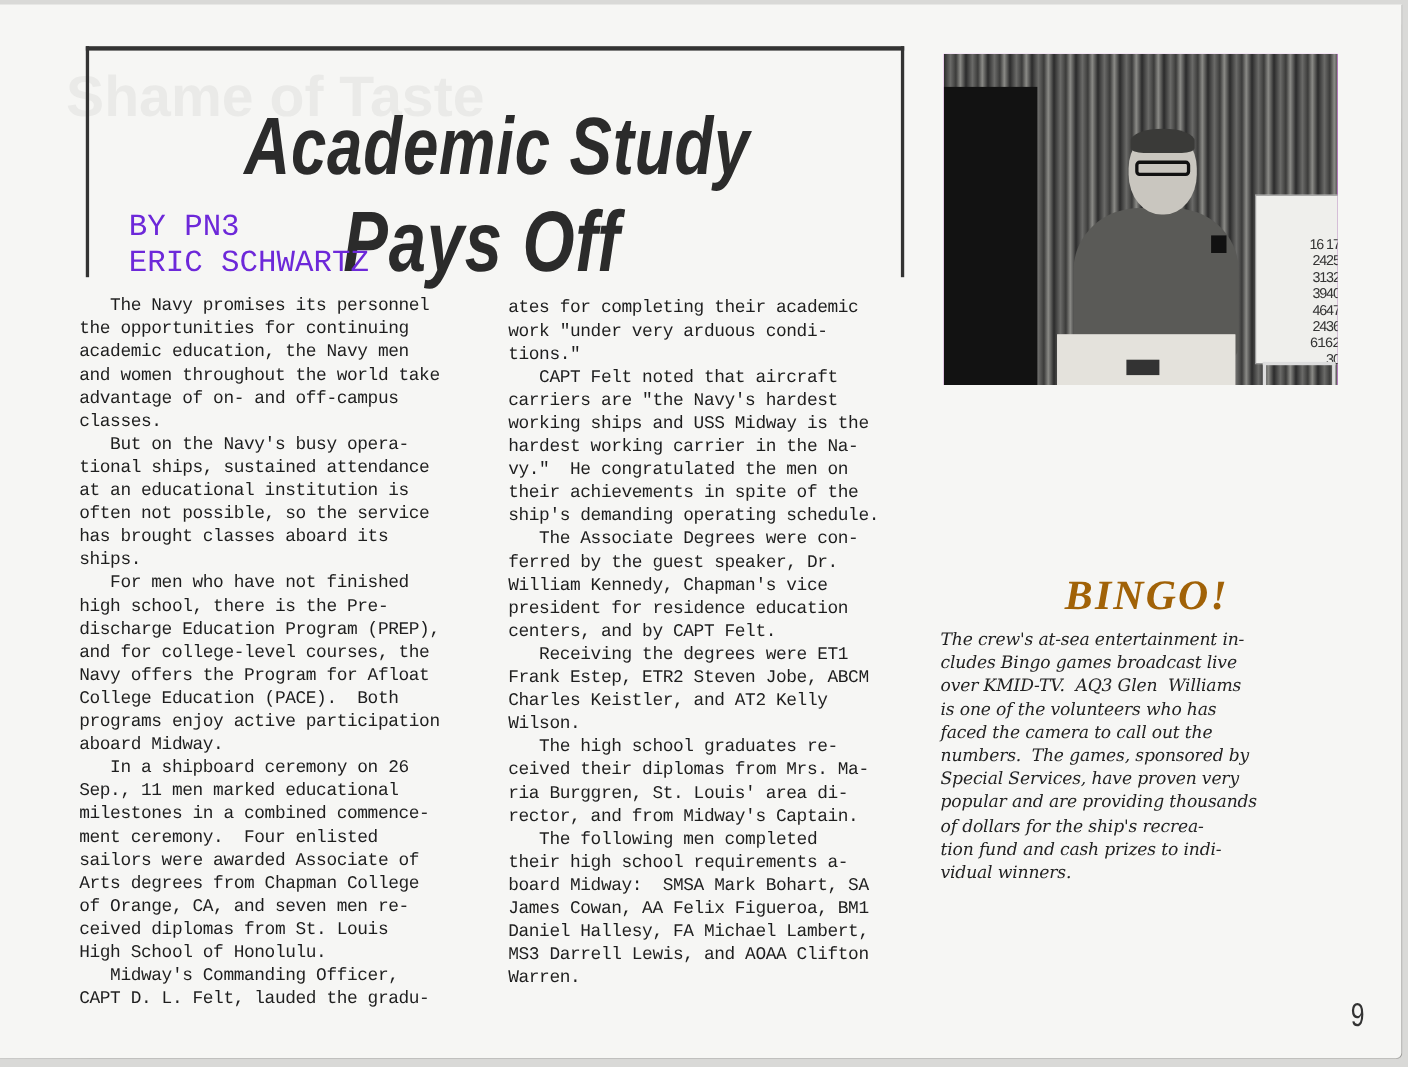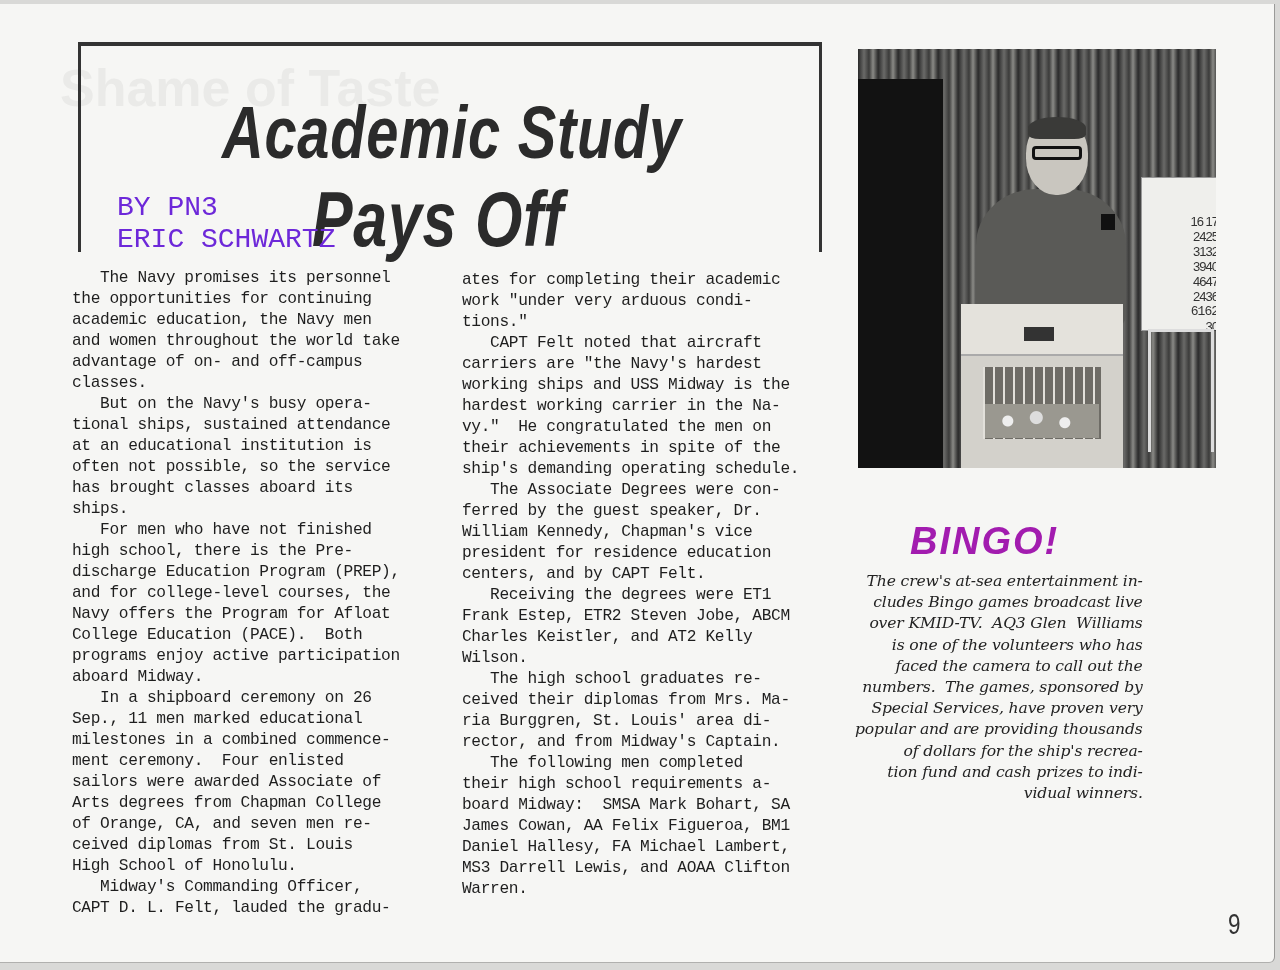--- a/index.html
+++ b/index.html
@@ -40,21 +40,21 @@
   .by-1 { left: 117px; top: 190px; }
   .by-2 { left: 117px; top: 222px; }
   .col {
     position: absolute; font-family: "Liberation Mono", monospace;
     font-size: 16.2px; line-height: 21px; color: #1e1e1e;
     white-space: pre; letter-spacing: -0.35px;
   }
   .col-1 { left: 72px; top: 264px; }
   .col-2 { left: 462px; top: 266px; }
   .photo {
-    position: absolute; left: 858px; top: 45px; width: 358px; height: 419px;
+    position: absolute; left: 858px; top: 45px; width: 358px; height: 301px;
     background: #d946ef; overflow: hidden;
   }
   .curtain {
     position: absolute; inset: 0;
     background: repeating-linear-gradient(90deg, #2a2a2a 0px, #6a6a68 6px, #3b3b3a 11px, #8a8a86 15px, #2e2e2e 20px);
   }
   .dark-left { position: absolute; left: 0; top: 30px; width: 85px; height: 389px; background: #121212; }
   .person-head {
     position: absolute; left: 168px; top: 70px; width: 62px; height: 76px;
     background: #c9c6bf; border-radius: 45% 45% 48% 48%;
@@ -77,30 +77,29 @@
     background: #d3d1cb;
   }
   .machine-top { position: absolute; left: 0; top: 0; width: 162px; height: 50px; background: #e4e2dc; border-bottom: 2px solid #aaa; }
   .machine-plate { position: absolute; left: 63px; top: 23px; width: 30px; height: 14px; background: #333; }
   .cage {
     position: absolute; left: 22px; top: 63px; width: 118px; height: 72px;
     background: repeating-linear-gradient(90deg, #e2e0da 0 2px, #6e6c66 2px 10px);
   }
   .balls { position: absolute; left: 24px; top: 100px; width: 114px; height: 34px; background: radial-gradient(circle at 20% 50%, #eee 5px, transparent 6px), radial-gradient(circle at 45% 40%, #ddd 6px, transparent 7px), radial-gradient(circle at 70% 55%, #eee 5px, transparent 6px), #9a9890; }
   .bingo-title {
-    position: absolute; left: 910px; top: 516px;
-    font-family: Liberation Sans, sans-serif; font-weight: bold; font-style: italic;
-    font-size: 38px; color: #a21caf; letter-spacing: 2px;
+    position: absolute; left: 968px; top: 516px;
+    font-family: Liberation Serif, serif; font-weight: bold; font-style: italic;
+    font-size: 38px; color: #a16207; letter-spacing: 2px;
   }
   .caption {
     position: absolute; left: 855px; top: 567px;
     font-family: "DejaVu Serif", serif; font-style: italic;
     font-size: 15.6px; line-height: 21.2px; color: #222; white-space: pre;
     letter-spacing: -0.15px;
-    text-align: right;
   }
   .page-num {
     position: absolute; left: 1228px; top: 903px;
     font-family: "Liberation Sans", sans-serif; font-size: 30px; color: #333;
     transform: scaleX(0.75); transform-origin: left top;
   }
 </style>
 </head>
 <body>
 

